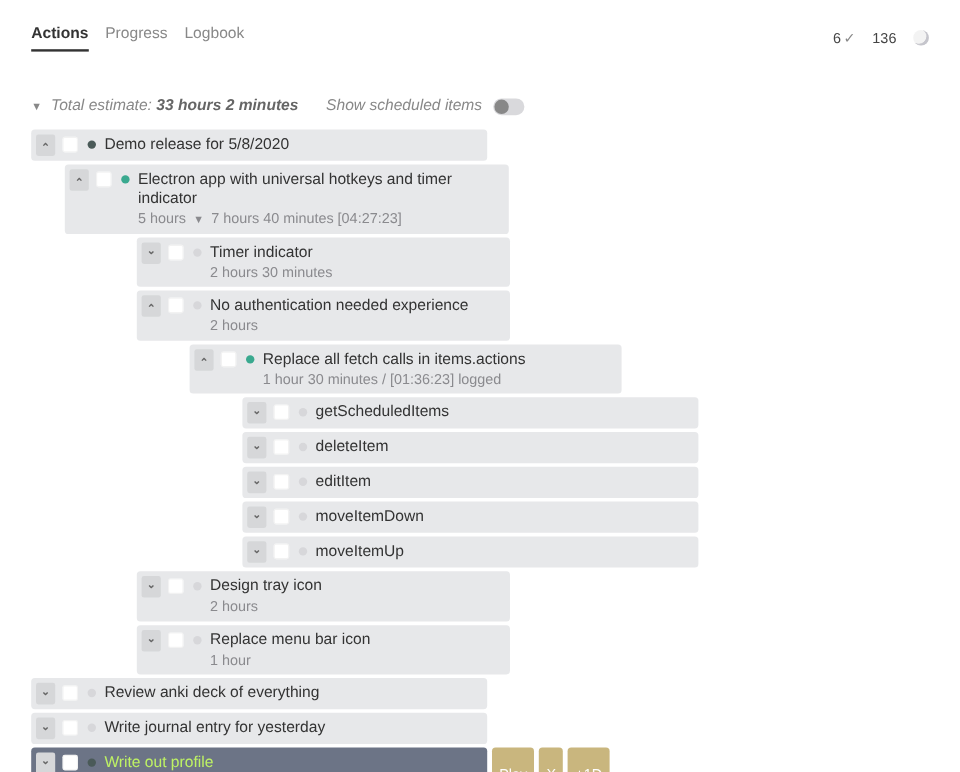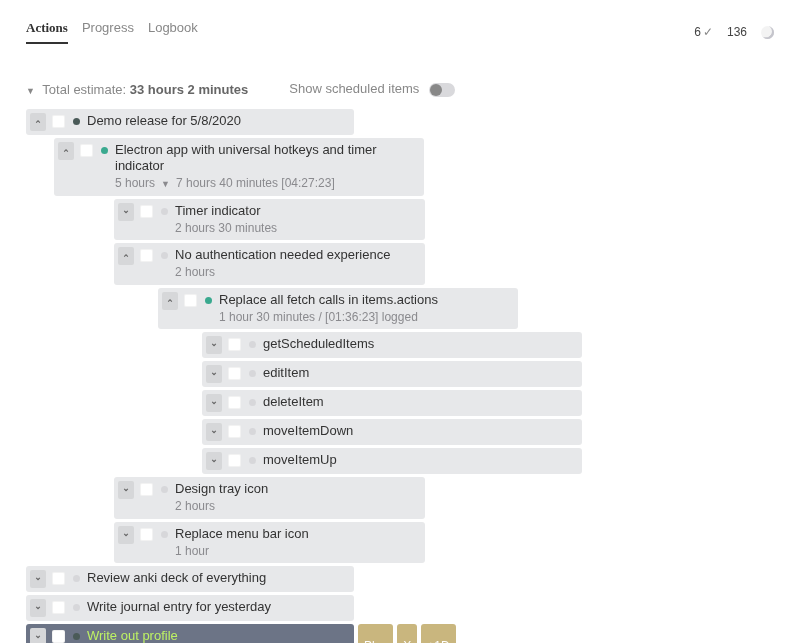--- a/index.html
+++ b/index.html
@@ -21,35 +21,35 @@
   .tabs { display: flex; gap: 14px; }
   .tab {
     color: #888;
     padding-bottom: 6px;
     cursor: pointer;
   }
   .tab.active {
     color: #333;
     font-weight: 600;
     border-bottom: 2px solid #333;
-    font-family: Liberation Serif, serif;
   }
   .top-right { display: flex; align-items: center; gap: 14px; font-size: 12px; color:#444;}
   .check-tiny { color:#888; margin-left:2px;}
   .moon {
     width: 13px; height: 13px; border-radius: 50%;
     background: radial-gradient(circle at 35% 35%, #f3f3f3 55%, #d2d2d6 58%);
     display:inline-block;
     box-shadow: inset -2px -1px 0 0 #c5c5cc;
   }
 
   .summary-row {
-    display: flex; align-items: flex-end; gap: 41px;
+    display: flex; align-items: center; gap: 23px;
     color: #888; font-size: 13px;
     margin-bottom: 12px;
+    font-style: italic;
   }
   .summary-row .caret-down { color:#888; margin-right:4px; }
   .summary-row strong { color:#666; font-weight:600; }
 
   .toggle {
     width: 26px; height: 14px; border-radius: 8px; background:#d9d9dc;
     position: relative; display:inline-block; vertical-align:middle; margin-left:6px;
   }
   .toggle::after {
     content:""; position:absolute; width:12px; height:12px; border-radius:50%;
@@ -96,21 +96,21 @@
   .dot.faint  { background:#d7d7da; }
 
   .content { display:flex; flex-direction:column; line-height:1.3; }
   .title-line { color:#333; }
   .row.selected .title-line { color:#bef264; }
   .sub { color:#8a8a8e; font-size:12px; margin-top:1px; display:flex; align-items:center; gap:6px;}
   .sub .caret-down { font-size:10px; }
 
   .caret-down::before { content:"▼"; font-size:9px; display:inline-block; }
 
-  .level-0 { margin-left: 0; width: 328px; }
+  .level-0 { margin-left: 0; width: 380px; }
   .level-1 { margin-left: 28px; width: 370px; }
   .level-2 { margin-left: 88px; width: 311px; }
   .level-3 { margin-left: 132px; width: 360px; }
   .level-4 { margin-left: 176px; width: 380px; }
 
   .row-wrap { display:flex; align-items:flex-start; gap:4px; }
 
   .action-btns { display:flex; gap:4px; align-items:center; }
   .act {
     background:#c9b67e; color:#fff; font-size:12px;
@@ -222,31 +222,31 @@
           <div class="title-line">getScheduledItems</div>
         </div>
       </div>
     </div>
     <div class="row-wrap">
       <div class="row level-4">
         <div class="handle down"></div>
         <div class="checkbox"></div>
         <div class="dot faint"></div>
         <div class="content">
+          <div class="title-line">deleteItem</div>
+        </div>
+      </div>
+    </div>
+    <div class="row-wrap">
+      <div class="row level-4">
+        <div class="handle down"></div>
+        <div class="checkbox"></div>
+        <div class="dot faint"></div>
+        <div class="content">
           <div class="title-line">editItem</div>
-        </div>
-      </div>
-    </div>
-    <div class="row-wrap">
-      <div class="row level-4">
-        <div class="handle down"></div>
-        <div class="checkbox"></div>
-        <div class="dot faint"></div>
-        <div class="content">
-          <div class="title-line">deleteItem</div>
         </div>
       </div>
     </div>
     <div class="row-wrap">
       <div class="row level-4">
         <div class="handle down"></div>
         <div class="checkbox"></div>
         <div class="dot faint"></div>
         <div class="content">
           <div class="title-line">moveItemDown</div>

